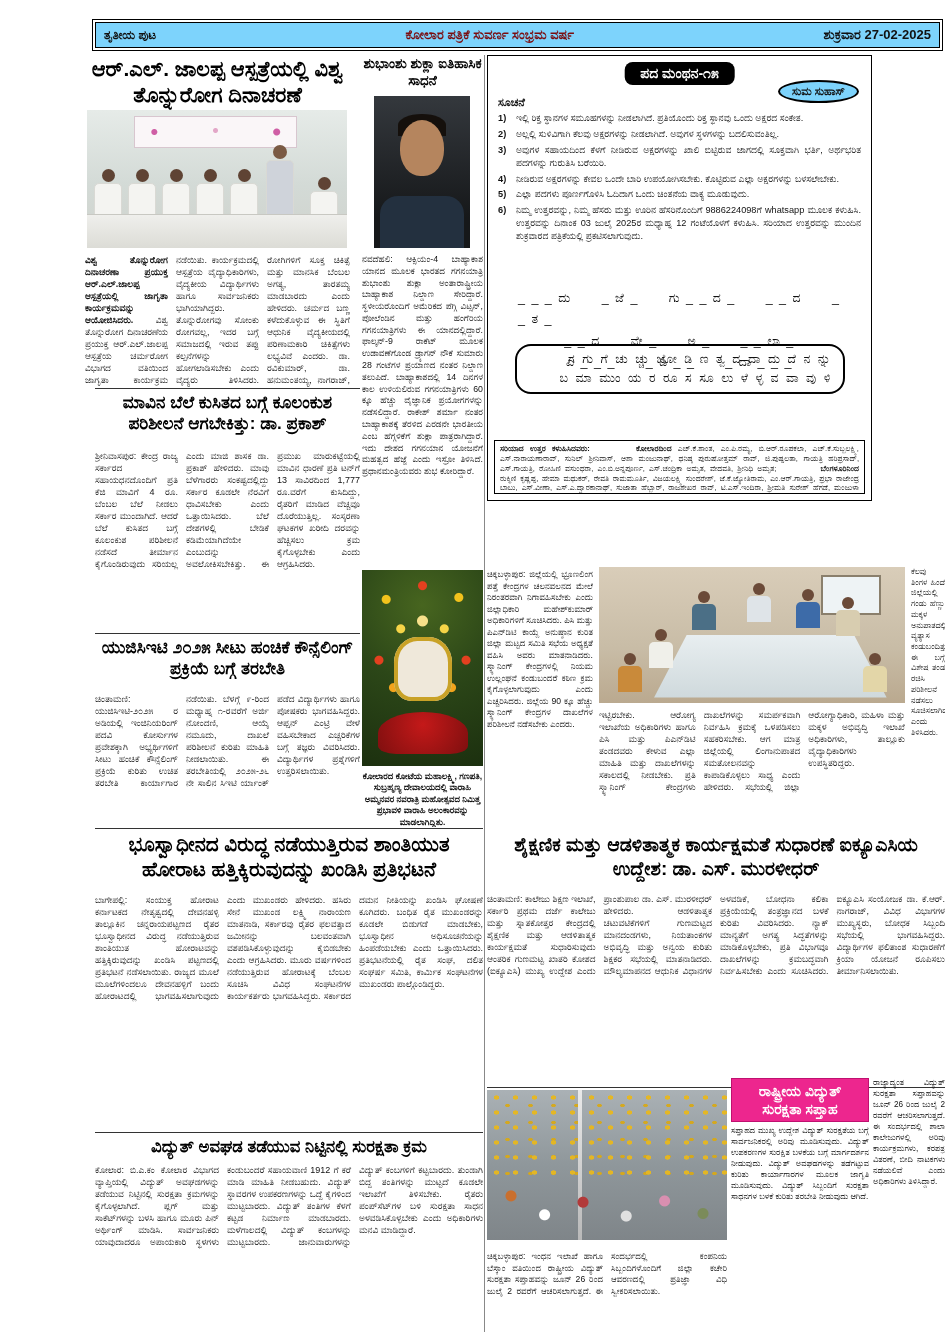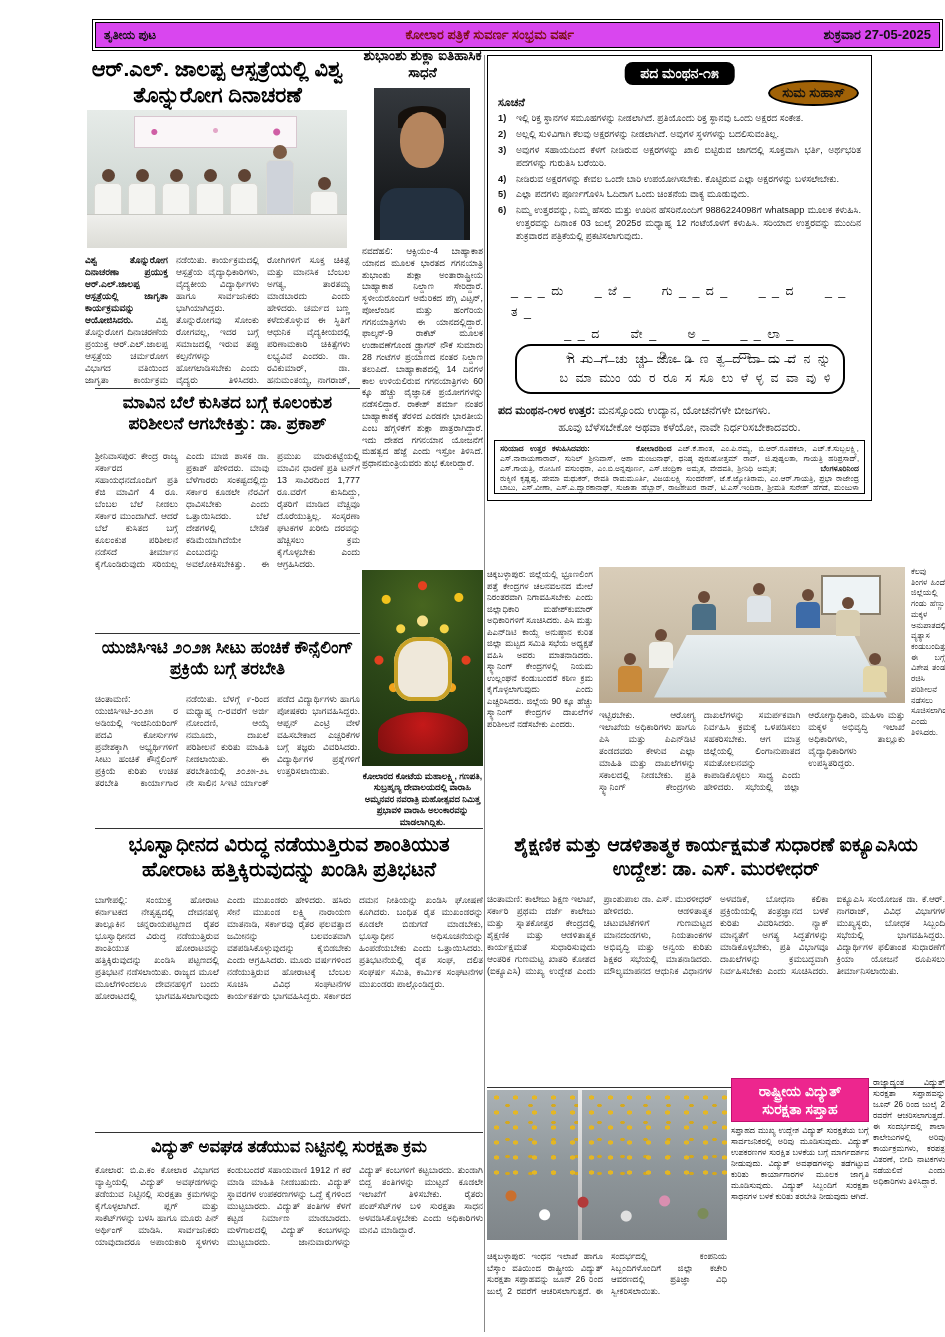--- a/index.html
+++ b/index.html
@@ -2,21 +2,21 @@
 <html lang="kn"><head>
 <meta charset="utf-8">
 <style>
   html,body{margin:0;padding:0;background:#ffffff;}
   .page{position:relative;width:945px;height:1337px;background:#fff;overflow:hidden;
         font-family:"Liberation Sans", sans-serif;color:#111;}
   .abs{position:absolute;}
 
   
   .masthead{display:flex;align-items:center;justify-content:space-between;
-    border:1px solid #000;outline:1px solid #000;outline-offset:2px;background:#d946ef;
+    border:1px solid #000;outline:1px solid #000;outline-offset:2px;background:#7dd3fc;
     padding:2px 8px;box-sizing:border-box;}
   .masthead .left{font-weight:bold;font-size:12px;}
   .masthead .center{font-weight:bold;font-size:13px;color:#7b0d10;}
   .masthead .right{font-weight:bold;font-size:13px;}
 
   
   .hl{font-weight:bold;text-align:center;color:#000;line-height:1.25;}
   .hl.xl{font-size:21px;}
   .hl.lg{font-size:19px;}
   .hl.md{font-size:17px;}
@@ -31,26 +31,26 @@
   .capt{font-size:8.5px;font-weight:bold;text-align:center;line-height:1.35;overflow:hidden;}
 
   .rule-h{background:#333;height:1px;}
   .rule-v{background:#888;width:1px;}
 
   
   .puzzle{border:1.5px solid #000;box-sizing:border-box;background:#fff;}
   .puzzle-title{position:absolute;left:50%;transform:translateX(-50%);top:6px;background:#000;color:#fff;
     font-weight:bold;font-size:14px;padding:3px 16px;border-radius:8px;white-space:nowrap;}
   .puzzle-author{position:absolute;right:12px;top:24px;border:2px solid #000;border-radius:50%;
-    padding:3px 12px;font-weight:bold;font-size:13px;white-space:nowrap;background:#a16207;}
+    padding:3px 12px;font-weight:bold;font-size:11px;white-space:nowrap;background:#7dd3fc;}
   .instr-label{position:absolute;left:10px;top:40px;font-weight:bold;font-size:11px;}
   .instr-list{position:absolute;left:10px;right:10px;top:56px;margin:0;padding:0;list-style:none;counter-reset:i;}
   .instr-list li{font-size:9.2px;line-height:1.4;margin-bottom:3px;text-align:justify;padding-left:18px;position:relative;}
   .instr-list li::before{counter-increment:i;content:counter(i) ")";position:absolute;left:0;font-weight:bold;}
-  .blank-rows{position:absolute;left:14px;right:14px;top:216px;margin:9px;padding:0;list-style:none;}
+  .blank-rows{position:absolute;left:14px;right:14px;top:216px;margin:16px;padding:0;list-style:none;}
   .blank-rows li{font-size:12.5px;letter-spacing:1.5px;white-space:pre-wrap;line-height:1.7;}
   .blank-rows li:nth-child(2),.blank-rows li:nth-child(3){text-align:center;}
   .letter-bank{position:absolute;left:50%;transform:translateX(-50%);top:288px;width:330px;
     border:2px solid #000;border-radius:16px;padding:4px 10px;box-sizing:border-box;list-style:none;margin:0;}
   .letter-bank li{font-size:12.5px;letter-spacing:2px;text-align:right;white-space:pre-wrap;line-height:1.5;}
   .prev-ans{position:absolute;left:10px;right:10px;top:346px;font-size:11px;line-height:1.5;}
   .prev-ans .lbl{font-weight:bold;}
   .prev-ans .l2{text-align:center;display:block;}
   .winners-box{position:absolute;left:6px;right:6px;top:384px;bottom:6px;border:1.5px solid #000;
     padding:3px 5px;box-sizing:border-box;font-size:7.6px;line-height:1.3;text-align:justify;overflow:hidden;}
@@ -109,21 +109,21 @@
     align-items:center;justify-content:center;font-size:14px;line-height:1.3;border:1px solid #c01070;box-sizing:border-box;}
 </style>
 </head>
 <body>
 
 <div class="page">
 
   <div class="abs masthead" style="left:95px;top:22px;width:845px;height:26px;">
     <span class="left">ತೃತೀಯ ಪುಟ</span>
     <span class="center">ಕೋಲಾರ ಪತ್ರಿಕೆ ಸುವರ್ಣ ಸಂಭ್ರಮ ವರ್ಷ</span>
-    <span class="right">ಶುಕ್ರವಾರ 27-05-2025</span>
+    <span class="right">ಶುಕ್ರವಾರ 27-02-2025</span>
   </div>
 
   <div class="abs rule-v" style="left:484px;top:55px;height:1277px;"></div>
 
   <div class="abs" style="left:85px;top:56px;width:265px;height:334px;">
     <div class="hl xl" style="position:absolute;left:0;top:0;width:100%;">ಆರ್.ಎಲ್. ಜಾಲಪ್ಪ ಆಸ್ಪತ್ರೆಯಲ್ಲಿ ವಿಶ್ವ ತೊನ್ನುರೋಗ ದಿನಾಚರಣೆ</div>
     <div class="photo photo-hospital abs" style="left:2px;top:54px;width:260px;height:138px;">
       <div class="banner"></div>
       <div class="fig" style="left:6px;bottom:24%;">
           <div class="head"></div>
@@ -154,21 +154,21 @@
           <div class="coat"></div>
         </div>
       <div class="table"></div>
     </div>
     <div class="body-txt cols-3" style="position:absolute;left:0;top:198px;width:100%;height:136px;">
       <span class="lede">ವಿಶ್ವ ತೊನ್ನುರೋಗ ದಿನಾಚರಣಾ ಪ್ರಯುಕ್ತ ಆರ್.ಎಲ್.ಜಾಲಪ್ಪ ಆಸ್ಪತ್ರೆಯಲ್ಲಿ ಜಾಗೃತಾ ಕಾರ್ಯಕ್ರಮವನ್ನು ಆಯೋಜಿಸಿದರು.</span>
       <span>ವಿಶ್ವ ತೊನ್ನುರೋಗ ದಿನಾಚರಣೆಯ ಪ್ರಯುಕ್ತ ಆರ್.ಎಲ್.ಜಾಲಪ್ಪ ಆಸ್ಪತ್ರೆಯ ಚರ್ಮರೋಗ ವಿಭಾಗದ ವತಿಯಿಂದ ಜಾಗೃತಾ ಕಾರ್ಯಕ್ರಮ ನಡೆಯಿತು. ಕಾರ್ಯಕ್ರಮದಲ್ಲಿ ಆಸ್ಪತ್ರೆಯ ವೈದ್ಯಾಧಿಕಾರಿಗಳು, ವೈದ್ಯಕೀಯ ವಿದ್ಯಾರ್ಥಿಗಳು ಹಾಗೂ ಸಾರ್ವಜನಿಕರು ಭಾಗಿಯಾಗಿದ್ದರು. ತೊನ್ನುರೋಗವು ಸೋಂಕು ರೋಗವಲ್ಲ, ಇದರ ಬಗ್ಗೆ ಸಮಾಜದಲ್ಲಿ ಇರುವ ತಪ್ಪು ಕಲ್ಪನೆಗಳನ್ನು ಹೋಗಲಾಡಿಸಬೇಕು ಎಂದು ವೈದ್ಯರು ತಿಳಿಸಿದರು. ರೋಗಿಗಳಿಗೆ ಸೂಕ್ತ ಚಿಕಿತ್ಸೆ ಮತ್ತು ಮಾನಸಿಕ ಬೆಂಬಲ ಅಗತ್ಯ, ತಾರತಮ್ಯ ಮಾಡಬಾರದು ಎಂದು ಹೇಳಿದರು. ಚರ್ಮದ ಬಣ್ಣ ಕಳೆದುಕೊಳ್ಳುವ ಈ ಸ್ಥಿತಿಗೆ ಆಧುನಿಕ ವೈದ್ಯಕೀಯದಲ್ಲಿ ಪರಿಣಾಮಕಾರಿ ಚಿಕಿತ್ಸೆಗಳು ಲಭ್ಯವಿವೆ ಎಂದರು. ಡಾ. ರವಿಕುಮಾರ್, ಡಾ. ಹನುಮಂತಯ್ಯ, ನಾಗರಾಜ್, ಡಾ. ಮಮತಾ ಮತ್ತಿತರರು ಉಪಸ್ಥಿತರಿದ್ದರು.</span>
     </div>
   </div>
 
-  <div class="abs" style="left:362px;top:48px;width:121px;height:512px;">
+  <div class="abs" style="left:362px;top:56px;width:121px;height:512px;">
     <div class="hl sm" style="position:absolute;left:0;top:0;width:100%;">ಶುಭಾಂಶು ಶುಕ್ಲಾ ಐತಿಹಾಸಿಕ ಸಾಧನೆ</div>
     <div class="photo photo-portrait abs" style="left:12px;top:40px;width:96px;height:152px;">
       <div class="p-hair"></div>
       <div class="p-head"></div>
       <div class="p-body"></div>
     </div>
     <div class="body-txt" style="position:absolute;left:0;top:198px;width:100%;height:312px;font-size:8.8px;">ನವದೆಹಲಿ: ಆಕ್ಸಿಯಂ-4 ಬಾಹ್ಯಾಕಾಶ ಯಾನದ ಮೂಲಕ ಭಾರತದ ಗಗನಯಾತ್ರಿ ಶುಭಾಂಶು ಶುಕ್ಲಾ ಅಂತಾರಾಷ್ಟ್ರೀಯ ಬಾಹ್ಯಾಕಾಶ ನಿಲ್ದಾಣ ಸೇರಿದ್ದಾರೆ. ಸ್ಥಳೀಯರೊಂದಿಗೆ ಅಮೆರಿಕದ ಪೆಗ್ಗಿ ವಿಟ್ಸನ್, ಪೋಲೆಂಡಿನ ಮತ್ತು ಹಂಗೆರಿಯ ಗಗನಯಾತ್ರಿಗಳು ಈ ಯಾನದಲ್ಲಿದ್ದಾರೆ. ಫಾಲ್ಕನ್-9 ರಾಕೆಟ್ ಮೂಲಕ ಉಡಾವಣೆಗೊಂಡ ಡ್ರ್ಯಾಗನ್ ನೌಕೆ ಸುಮಾರು 28 ಗಂಟೆಗಳ ಪ್ರಯಾಣದ ನಂತರ ನಿಲ್ದಾಣ ತಲುಪಿದೆ. ಬಾಹ್ಯಾಕಾಶದಲ್ಲಿ 14 ದಿನಗಳ ಕಾಲ ಉಳಿಯಲಿರುವ ಗಗನಯಾತ್ರಿಗಳು 60 ಕ್ಕೂ ಹೆಚ್ಚು ವೈಜ್ಞಾನಿಕ ಪ್ರಯೋಗಗಳನ್ನು ನಡೆಸಲಿದ್ದಾರೆ. ರಾಕೇಶ್ ಶರ್ಮಾ ನಂತರ ಬಾಹ್ಯಾಕಾಶಕ್ಕೆ ತೆರಳಿದ ಎರಡನೇ ಭಾರತೀಯ ಎಂಬ ಹೆಗ್ಗಳಿಕೆಗೆ ಶುಕ್ಲಾ ಪಾತ್ರರಾಗಿದ್ದಾರೆ. ಇದು ದೇಶದ ಗಗನಯಾನ ಯೋಜನೆಗೆ ಮಹತ್ವದ ಹೆಜ್ಜೆ ಎಂದು ಇಸ್ರೋ ತಿಳಿಸಿದೆ. ಪ್ರಧಾನಮಂತ್ರಿಯವರು ಶುಭ ಕೋರಿದ್ದಾರೆ.</div>
   </div>
 
   <div class="abs rule-h" style="left:95px;top:388px;width:265px;"></div>
@@ -208,25 +208,20 @@
       </ol>
     <ul class="blank-rows">
         <li>_ _ _ ದು      _ ಜೆ _      ಗು _ _ ದ _      _ _ ದ      _ _ ತ _</li>
         <li>_ _ ದ      ವೇ _      ಅ _      _ _ ಲಾ _</li>
         <li>ಎ _ _ _      _ ಡಿ _ _      _ ದಾ _ _ _</li>
       </ul>
     <ul class="letter-bank">
         <li>ಗ ಗು ಗೆ ಚು ಚ್ಚು ಜೋ ಡಿ ಣ ತ್ವ ದ ದಾ ದು ದೆ ನ ನ್ನು</li>
         <li>ಬ ಮಾ ಮುಂ ಯ ರ ರೂ ಸ ಸೂ ಲು ಳೆ ಳ್ಳ ವ ವಾ ವು ಳಿ</li>
       </ul>
-    <div class="prev-ans">
-      <span class="lbl">ಪದ ಮಂಥನ-೧೪ರ ಉತ್ತರ:</span>
-      <span>ಮನಸ್ಸೊಂದು ಉದ್ಯಾನ, ಯೋಚನೆಗಳೇ ಬೀಜಗಳು.</span>
-      <span class="l2">ಹೂವು ಬೆಳೆಸಬೇಕೋ ಅಥವಾ ಕಳೆಯೋ, ನಾವೇ ನಿರ್ಧರಿಸಬೇಕಾದವರು.</span>
-    </div>
     <div class="winners-box">
       <b>ಸರಿಯಾದ ಉತ್ತರ ಕಳುಹಿಸಿದವರು:</b>
       <ul class="winners-list"><li><span class="city">ಕೋಲಾರದಿಂದ</span> <span>ಎಚ್.ಕೆ.ಶಾಂತ, ಎಂ.ಪಿ.ರಮ್ಯ, ಬಿ.ಆರ್.ರೂಪಕಲಾ, ಎಚ್.ಕೆ.ಸುಬ್ಬಲಕ್ಷ್ಮಿ, ಎಸ್.ನಾರಾಯಣಾರಾವ್, ಸುನಿಲ್ ಶ್ರೀನಿವಾಸ್, ಆಶಾ ಮಂಜುನಾಥ್, ಧನಿಷ್ಠ ಪುರುಷೋತ್ತಮ್ ರಾವ್, ಜಿ.ಪುಷ್ಪಲತಾ, ಗಾಯತ್ರಿ ಹರಿಪ್ರಸಾದ್, ಎಸ್.ಗಾಯತ್ರಿ, ರೋಹಿಣಿ ವಸುಂಧರಾ, ಎಂ.ಬಿ.ಅನ್ನಪೂರ್ಣ, ಎಸ್.ಚಂದ್ರಿಕಾ ಅಮೃತ, ವೇದವತಿ, ಶ್ರೀನಿಧಿ ಅಮೃತ;</span> </li><li><span class="city">ಬೆಂಗಳೂರಿನಿಂದ</span> <span>ರುಕ್ಮಿಣಿ ಕೃಷ್ಣಪ್ಪ, ಹೇಮಾ ಮಧುಕರ್, ರೇವತಿ ರಾಮಮೂರ್ತಿ, ವಿಜಯಲಕ್ಷ್ಮಿ ಸುಂದರೇಶ್, ಜೆ.ಕೆ.ಜ್ಯೋತಿರಾಮ, ಎಂ.ಆರ್.ಗಾಯತ್ರಿ, ಪ್ರಭಾ ರಾಜೇಂದ್ರ ಬಾಬು, ಎಸ್.ವೀಣಾ, ಎಸ್.ಎ.ದ್ವಾರಕಾನಾಥ್, ಸುಜಾತಾ ಹೆಬ್ಬಾರ್, ರಾಜಶೇಖರ ರಾವ್, ಟಿ.ಎಸ್.ಇಂದಿರಾ, ಶ್ರೀಮತಿ ಸುರೇಶ್ ಹೆಗಡೆ, ಮಂಜುಳಾ ಆನಂದ್, ಪದ್ಮಾವತಿ ಗಿರಿಯಪ್ಪನವರ, ಜಯಶ್ರೀ ರಾಮಚಂದ್ರ, ಆಶಾ ದಾಮೋದರ ಹೆಗಡೆ, ಎಸ್.ಪ್ರಿಯದರ್ಶಿನಿ;</span> </li><li><span class="city">ಅಲ್ಕಾಪುರದಿಂದ</span> <span>ರಾಮಚಂದ್ರ ಮೌರ್ಯ;</span> </li><li><span class="city">ದಾವಣಗೆರೆಯಿಂದ</span> <span>ಎಚ್.ಆರ್.ಸುಧಾ ಉಮೇಶ್;</span> </li><li><span class="city">ಕುಡುಚಾದಿಂದ</span>  </li></ul>
     </div>
   </div>
 
   <div class="abs" style="left:487px;top:505px;width:458px;height:325px;">
     <div class="body-txt" style="position:absolute;left:0;top:64px;width:106px;height:260px;font-size:8.6px;">ಚಿಕ್ಕಬಳ್ಳಾಪುರ: ಜಿಲ್ಲೆಯಲ್ಲಿ ಭ್ರೂಣಲಿಂಗ ಪತ್ತೆ ಕೇಂದ್ರಗಳ ಚಲನವಲನದ ಮೇಲೆ ನಿರಂತರವಾಗಿ ನಿಗಾವಹಿಸಬೇಕು ಎಂದು ಜಿಲ್ಲಾಧಿಕಾರಿ ಮಹೇಶ್‌ಕುಮಾರ್ ಅಧಿಕಾರಿಗಳಿಗೆ ಸೂಚಿಸಿದರು. ಪಿಸಿ ಮತ್ತು ಪಿಎನ್‌ಡಿಟಿ ಕಾಯ್ದೆ ಅನುಷ್ಠಾನ ಕುರಿತ ಜಿಲ್ಲಾ ಮಟ್ಟದ ಸಮಿತಿ ಸಭೆಯ ಅಧ್ಯಕ್ಷತೆ ವಹಿಸಿ ಅವರು ಮಾತನಾಡಿದರು. ಸ್ಕ್ಯಾನಿಂಗ್ ಕೇಂದ್ರಗಳಲ್ಲಿ ನಿಯಮ ಉಲ್ಲಂಘನೆ ಕಂಡುಬಂದರೆ ಕಠಿಣ ಕ್ರಮ ಕೈಗೊಳ್ಳಲಾಗುವುದು ಎಂದು ಎಚ್ಚರಿಸಿದರು. ಜಿಲ್ಲೆಯ 90 ಕ್ಕೂ ಹೆಚ್ಚು ಸ್ಕ್ಯಾನಿಂಗ್ ಕೇಂದ್ರಗಳ ದಾಖಲೆಗಳ ಪರಿಶೀಲನೆ ನಡೆಸಬೇಕು ಎಂದರು.</div>
     <div class="photo photo-meeting abs" style="left:112px;top:62px;width:306px;height:136px;">
       <div class="win"></div>

